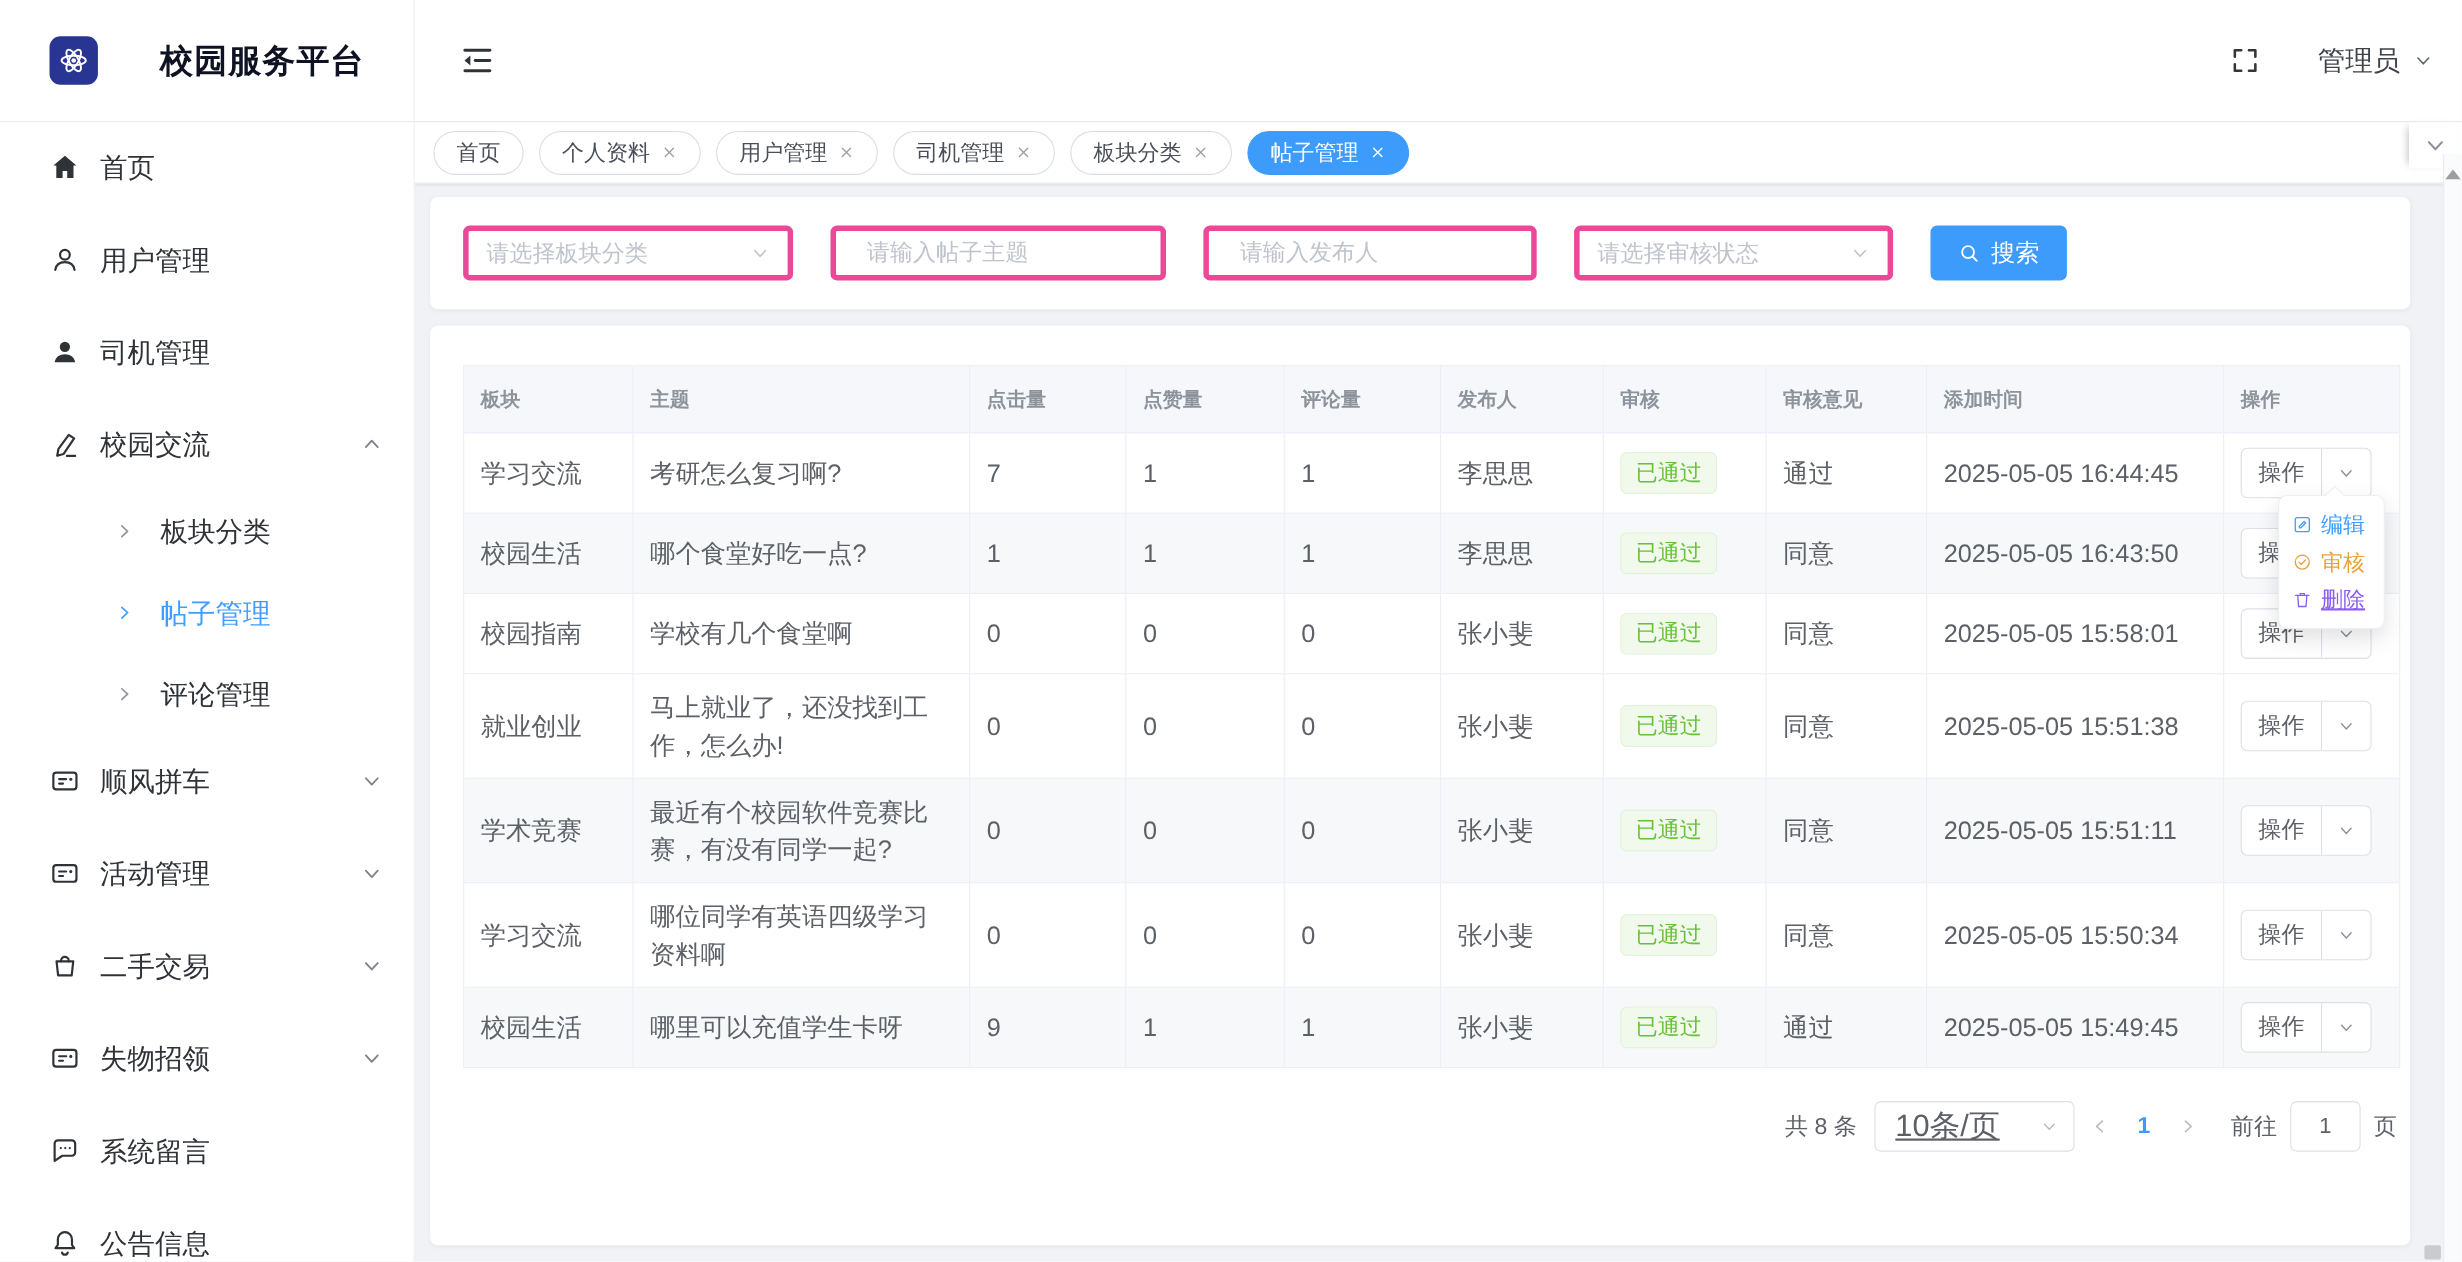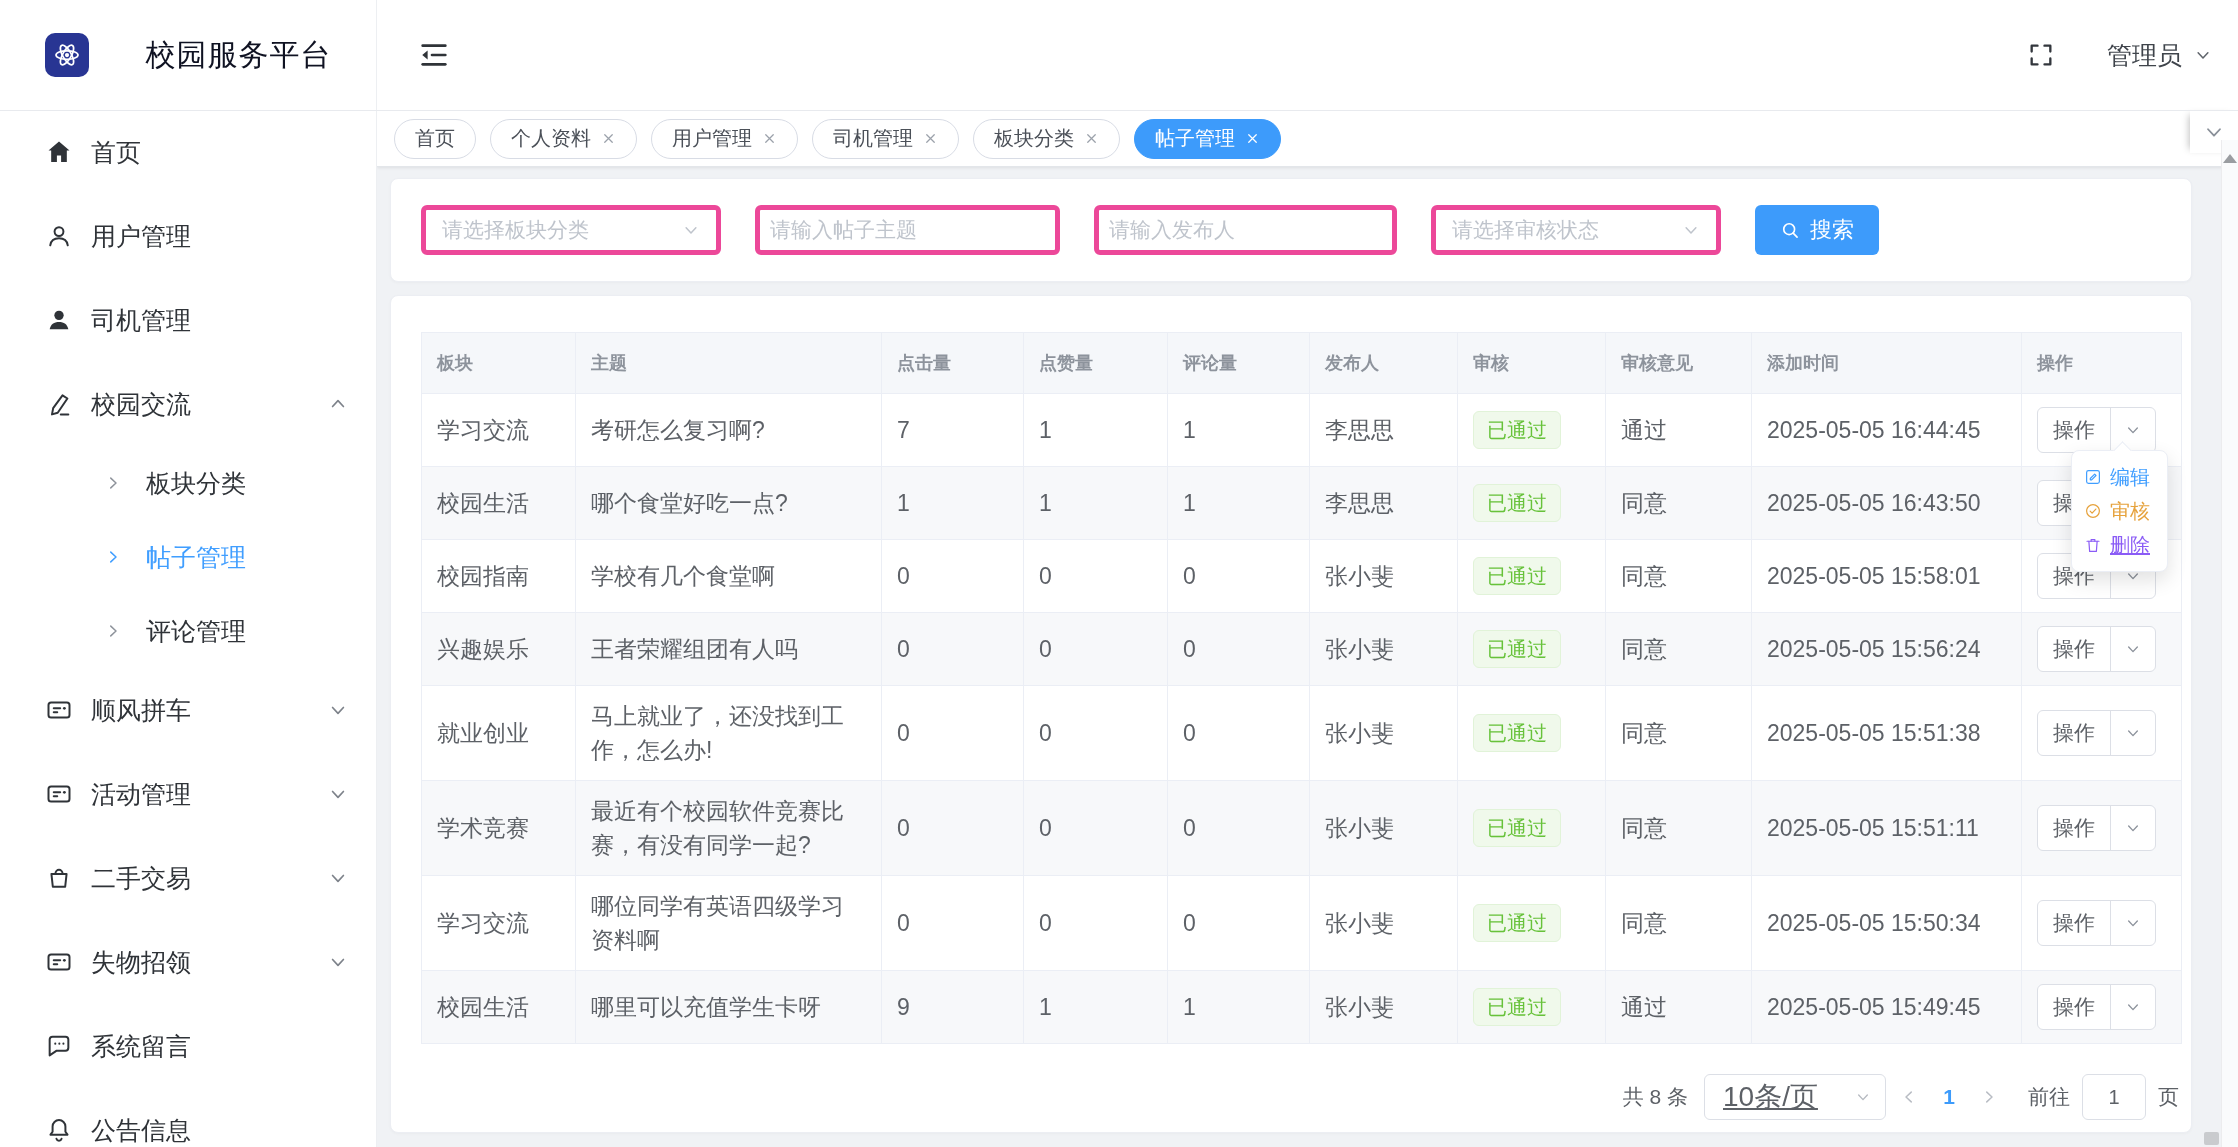--- a/index.html
+++ b/index.html
@@ -11,21 +11,21 @@
   .icn { display:inline-flex; flex:none; }
   .icn svg { width:100%; height:100%; display:block; }
 
   
   .sidebar { position:absolute; left:0; top:0; width:377px; height:100%;
     background:#fff; border-right:1px solid #edeff2; box-sizing:border-box; z-index:6; }
   .logo-row { height:110px; display:flex; align-items:center; justify-content:center; gap:13px; }
   .logo-badge { width:44px; height:44px; border-radius:10px; background:#283593;
     display:flex; align-items:center; justify-content:center; }
   .logo-badge .icn { width:30px; height:30px; }
-  .logo-title { font-size:30px; font-weight:normal; color:#0f1222; letter-spacing:1px;margin-left:44px; }
+  .logo-title { font-size:30px; font-weight:bold; color:#0f1222; letter-spacing:1px;margin-left:44px; }
   .menu-item { height:84px; display:flex; align-items:center; padding:0 28px 0 45px;
     font-size:25px; color:#2f3338; cursor:pointer; }
   .menu-item .mi-icon { width:28px; height:28px; margin-right:18px; color:#2f3338; }
   .menu-item .mi-arrow { margin-left:auto; width:20px; height:20px; color:#7d828a; }
   .submenu-item { height:74px; display:flex; align-items:center; padding-left:104px;
     font-size:25px; color:#2f3338; cursor:pointer; }
   .submenu-item .sub-chev { width:18px; height:18px; margin-right:24px; color:#8f949c; }
   .submenu-item.active, .submenu-item.active .sub-chev { color:#409eff; }
 
   
@@ -64,21 +64,21 @@
   
   .content { position:absolute; left:377px; top:168px; right:17px; bottom:0;
     padding:10px 29px 0 13px; box-sizing:border-box; }
   .card { background:#fff; border:1px solid #eceef3; border-radius:8px; box-shadow:0 1px 3px rgba(0,0,0,.03); }
   .search-card { height:104px; display:flex; align-items:center; gap:34px; padding:0 30px; box-sizing:border-box; }
   .sel, .inp { height:50px; border:5px solid #ec4899; border-radius:6px; background:#fff;
     box-sizing:border-box; font-size:21px; }
   .sel { display:flex; align-items:center; padding:0 16px; color:#bfc4cc; cursor:pointer; }
   .sel .ph { flex:1; }
   .sel .icn { width:18px; height:18px; color:#bfc4cc; }
-  .inp { padding:0 10px; color:#14532d; outline:none; }
+  .inp { padding:0 28px; color:#14532d; outline:none; }
   .inp::placeholder { color:#bfc4cc; }
   .search-btn { height:50px; width:124px; background:#3d9bfb; border:none; border-radius:6px; color:#fff;
     font-size:22px; display:flex; align-items:center; justify-content:center; gap:10px; cursor:pointer; }
   .search-btn .icn { width:20px; height:20px; color:#fff; }
 
   .table-card { margin-top:13px; height:838px; padding:36px 12px 0 30px; box-sizing:border-box; }
   table.grid { width:1760px; border-collapse:collapse; table-layout:fixed; border:1px solid #ebeef5; }
   th { background:#f5f7fa; height:60px; font-size:18px; color:#8d939c; font-weight:bold; text-align:left;
     padding:0 15px; border-right:1px solid #ebeef5; border-bottom:1px solid #ebeef5; }
   td { font-size:23px; color:#5d6167; padding:13px 15px; line-height:34px; background:#fff;
@@ -485,41 +485,20 @@
                 <span class="sb-label">操作</span>
                 <span class="sb-caret">
                   <span class="icn">
                     <svg viewBox="0 0 24 24" fill="none" stroke="currentColor" stroke-width="2" stroke-linecap="round" stroke-linejoin="round">
                       <path d="M5.5 9l6.5 7 6.5-7"></path>
                     </svg>
                   </span>
                 </span>
               </span></td>
           </tr>
-          <tr class="striped">
-            <td>兴趣娱乐</td>
-            <td>王者荣耀组团有人吗</td>
-            <td>0</td>
-            <td>0</td>
-            <td>0</td>
-            <td>张小斐</td>
-            <td><span class="badge-success" style="color: rgb(103, 194, 58); background: rgb(240, 249, 235); border: 1px solid rgb(225, 243, 216);">已通过</span></td>
-            <td>同意</td>
-            <td>2025-05-05 15:56:24</td>
-            <td><span class="split-btn">
-                <span class="sb-label">操作</span>
-                <span class="sb-caret">
-                  <span class="icn">
-                    <svg viewBox="0 0 24 24" fill="none" stroke="currentColor" stroke-width="2" stroke-linecap="round" stroke-linejoin="round">
-                      <path d="M5.5 9l6.5 7 6.5-7"></path>
-                    </svg>
-                  </span>
-                </span>
-              </span></td>
-          </tr>
           <tr>
             <td>就业创业</td>
             <td>马上就业了，还没找到工作，怎么办!</td>
             <td>0</td>
             <td>0</td>
             <td>0</td>
             <td>张小斐</td>
             <td><span class="badge-success" style="color: rgb(103, 194, 58); background: rgb(240, 249, 235); border: 1px solid rgb(225, 243, 216);">已通过</span></td>
             <td>同意</td>
             <td>2025-05-05 15:51:38</td>

